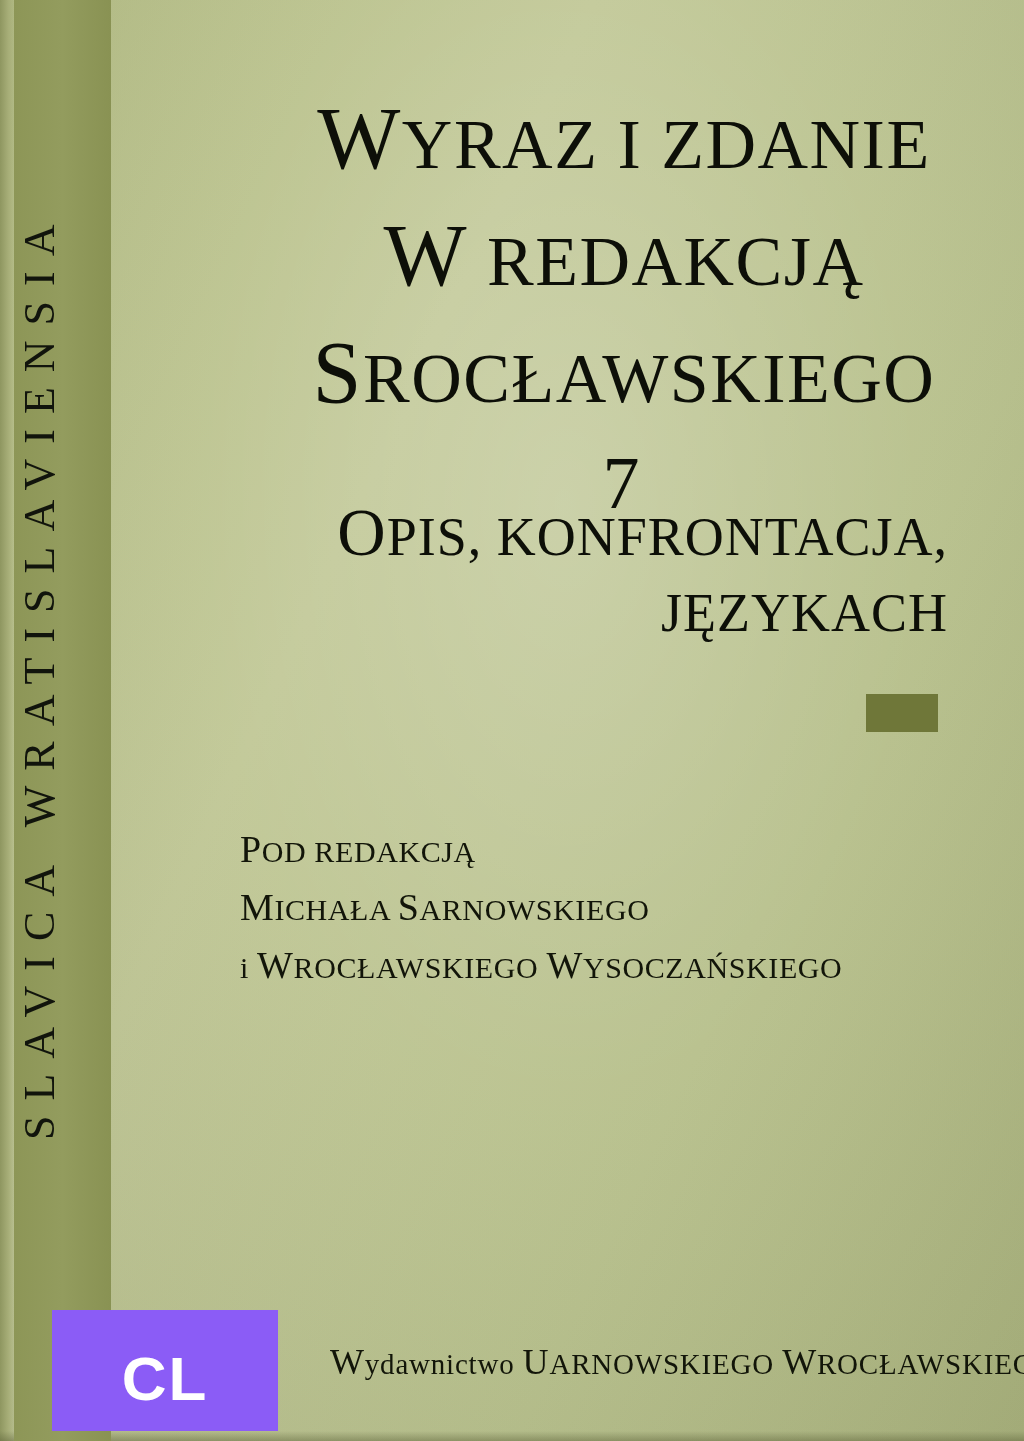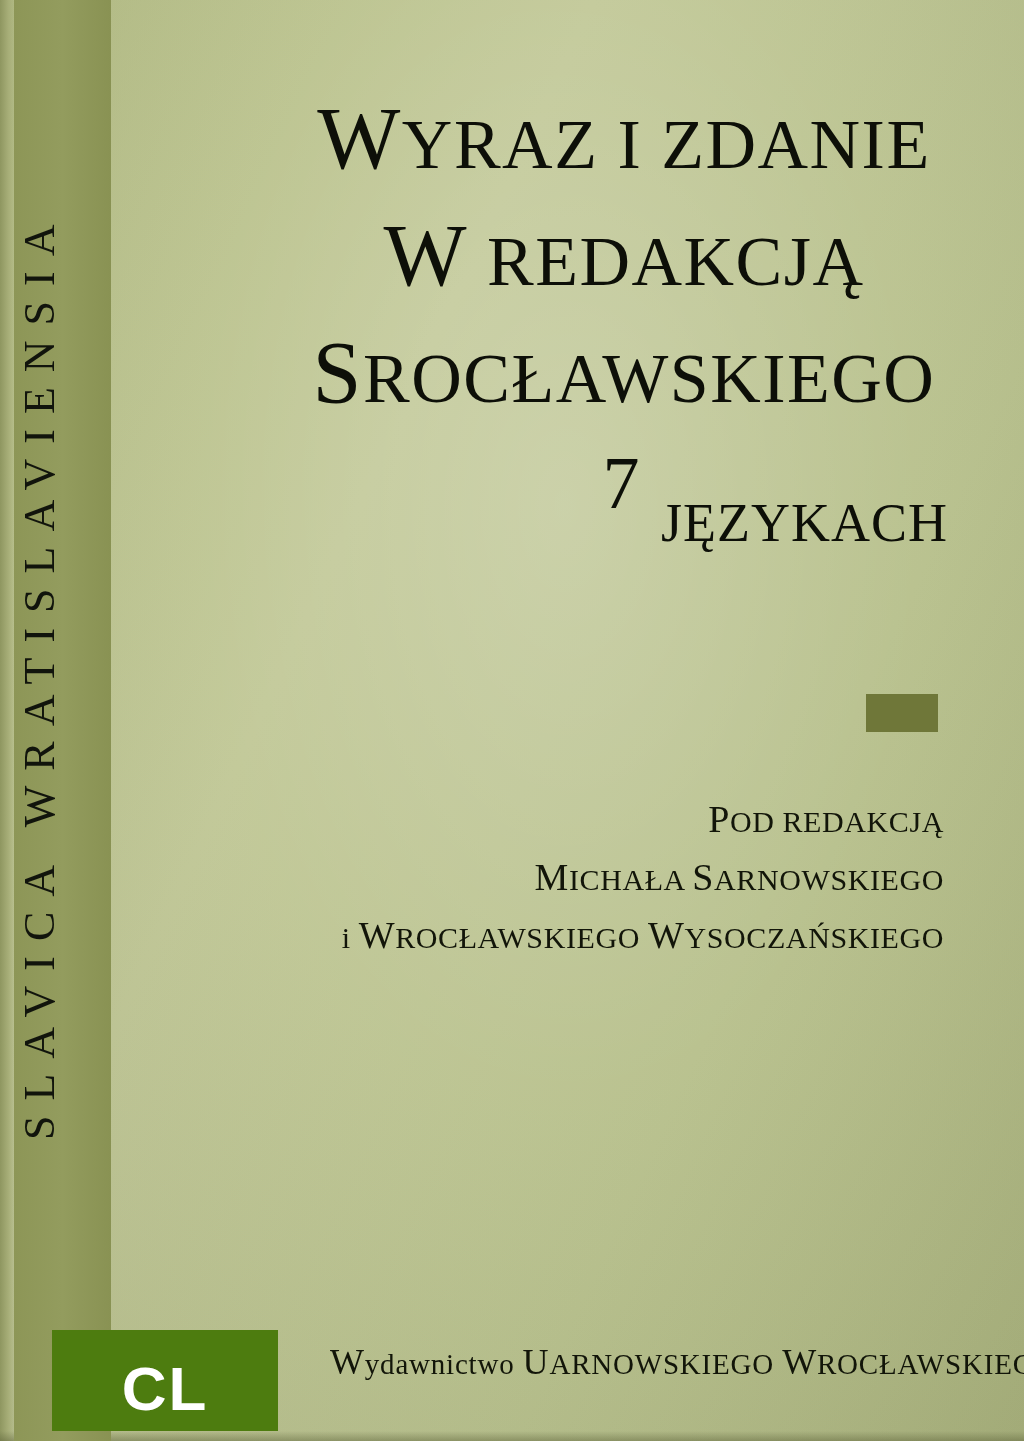--- a/index.html
+++ b/index.html
@@ -116,22 +116,22 @@
     width: 72px;
     height: 38px;
     background: #6f7739;
   }
 
   
   .editors {
     position: absolute;
     left: 240px;
     right: 80px;
-    top: 791px;
-    text-align: right;
+    top: 821px;
+    text-align: left;
     color: #121509;
   }
   .editors-line {
     font-size: 30px;
     line-height: 1.52;
     letter-spacing: 0.6px;
     white-space: nowrap;
   }
   .editors-line .cap {
     font-size: 38px;
@@ -150,22 +150,22 @@
     white-space: nowrap;
   }
   .publisher .cap { font-size: 36px; }
 
   
   .logo-box {
     position: absolute;
     left: 52px;
     bottom: 10px;
     width: 226px;
-    height: 101px;
-    background: #4d7c0f;
+    height: 121px;
+    background: #8b5cf6;
     display: flex;
     align-items: center;
     justify-content: center;
   }
   .logo-text {
     color: #ffffff;
     font-family: "Liberation Sans", sans-serif;
     font-weight: 700;
     font-size: 62px;
     letter-spacing: 2px;
@@ -184,20 +184,21 @@
   <div class="spine-text">SLAVICA WRATISLAVIENSIA</div>
 
   <div class="title-block">
     <div class="title-line"><span class="cap">W</span><span>YRAZ I ZDANIE</span></div>
     <div class="title-line"><span class="cap">W</span><span> REDAKCJĄ</span></div>
     <div class="title-line"><span class="cap">S</span><span>ROCŁAWSKIEGO</span></div>
     <div class="volume-number">7</div>
   </div>
 
   <div class="subtitle-block">
+    <div class="subtitle-line"><span class="cap">O</span><span>PIS,  KONFRONTACJA,</span></div>
     <div class="subtitle-line">JĘZYKACH</div>
   </div>
 
   <div class="rule-mark"></div>
 
   <div class="editors">
     <div class="editors-line"><span class="cap">P</span><span>OD REDAKCJĄ</span></div>
     <div class="editors-line"><span class="cap">M</span><span>ICHAŁA </span><span class="cap">S</span><span>ARNOWSKIEGO</span></div>
     <div class="editors-line"><span>i </span><span class="cap">W</span><span>ROCŁAWSKIEGO </span><span class="cap">W</span><span>YSOCZAŃSKIEGO</span></div>
   </div>

